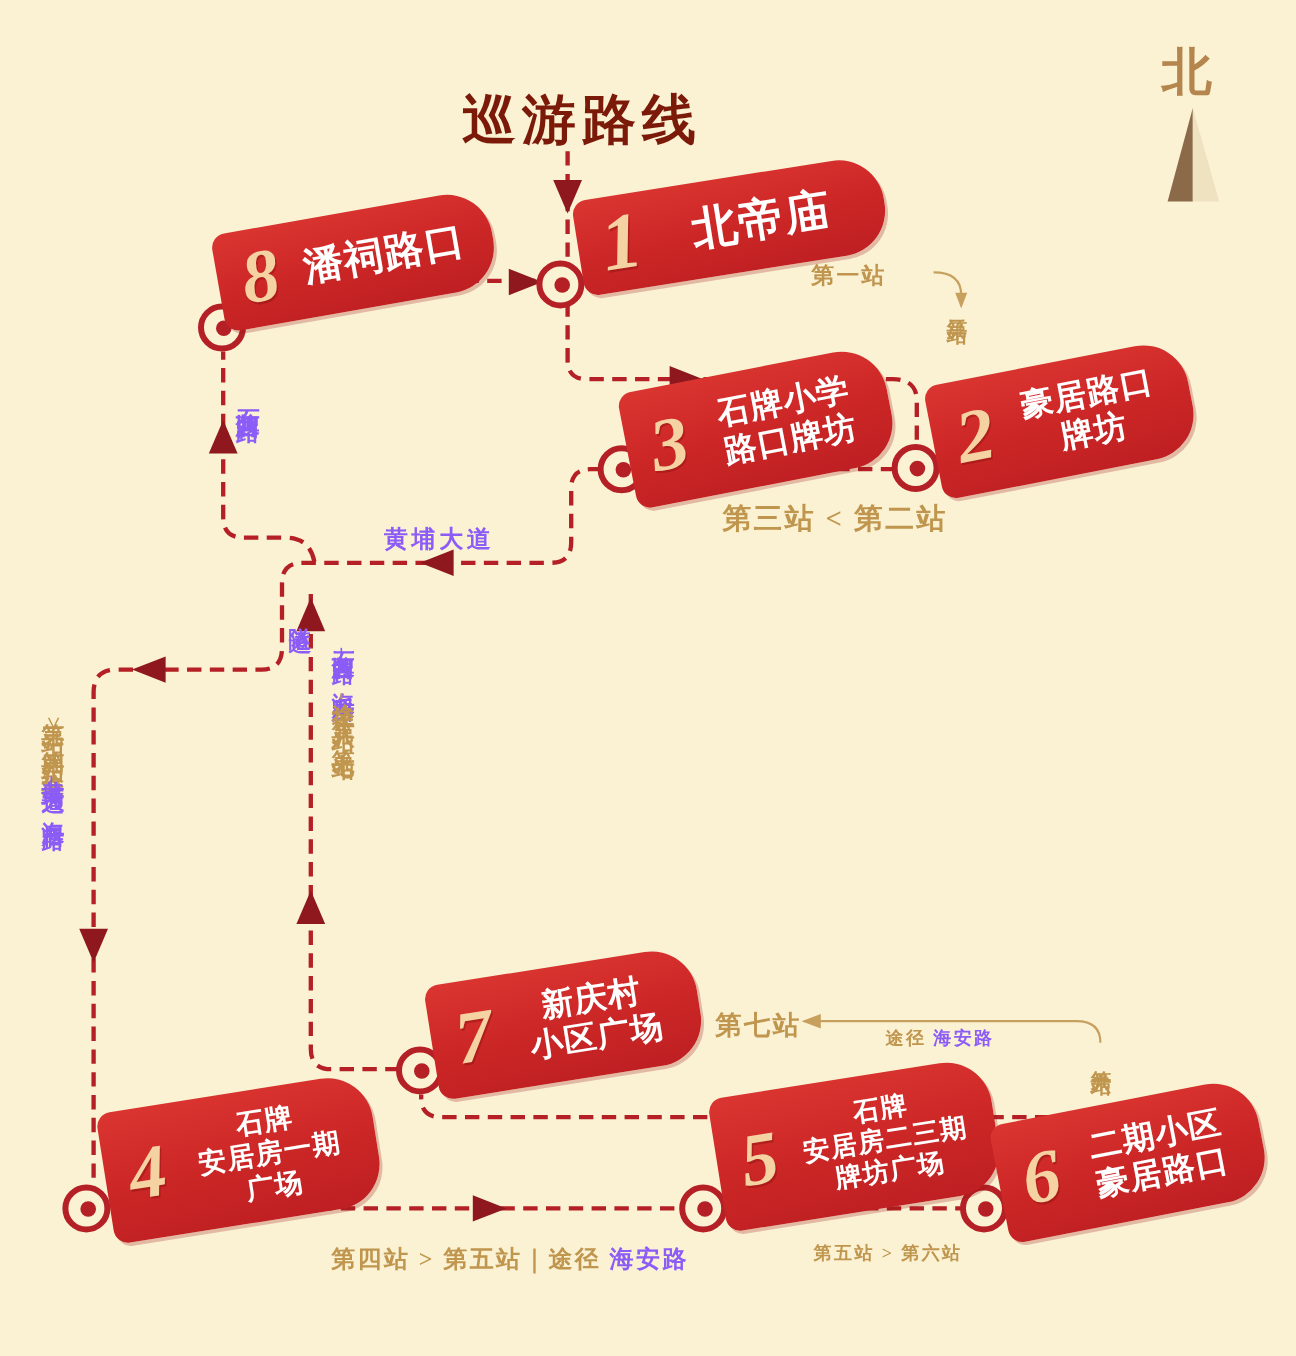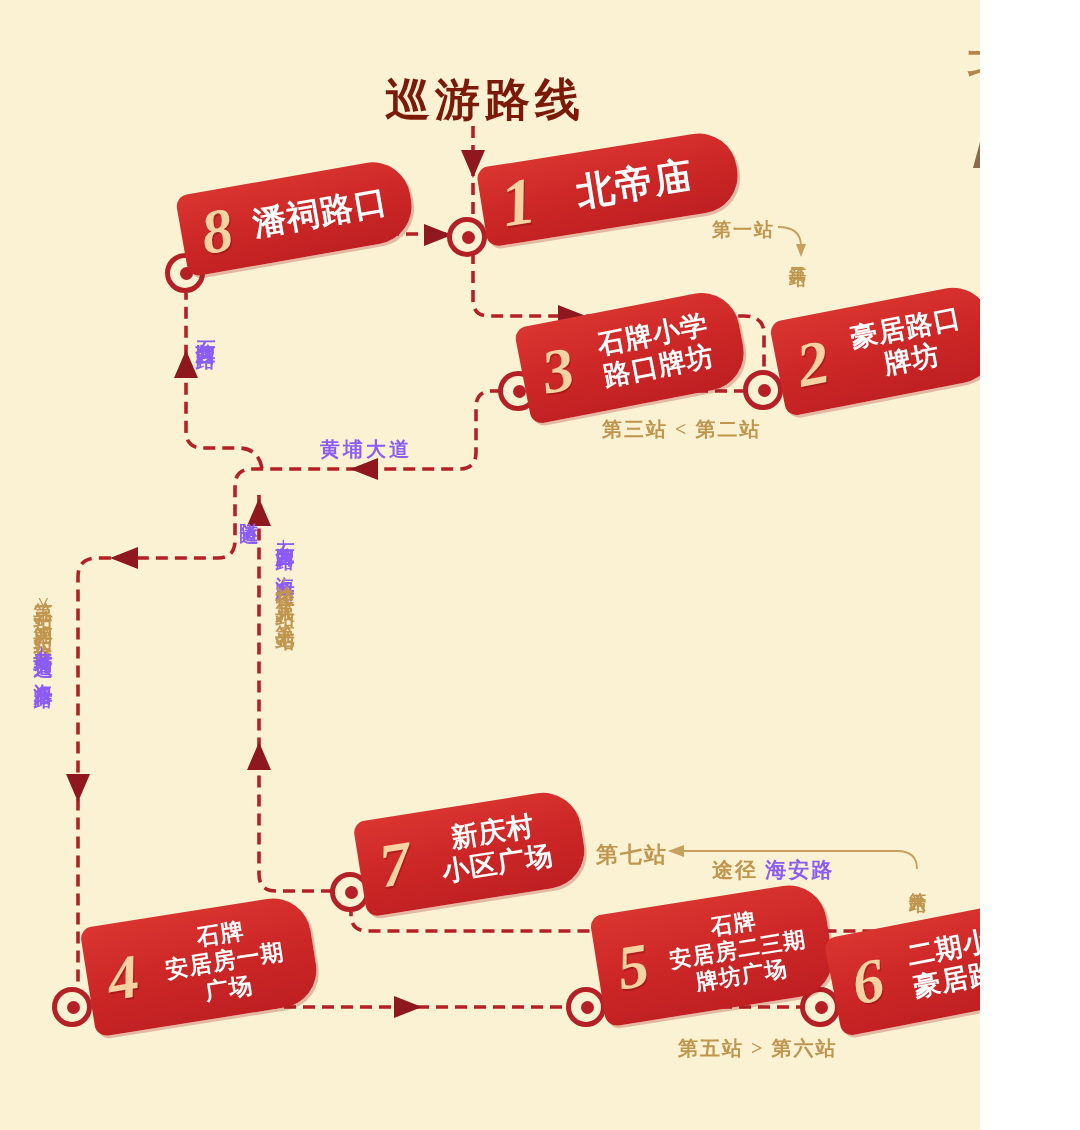--- a/index.html
+++ b/index.html
@@ -1,17 +1,17 @@
 <!DOCTYPE html>
 <html><head>
 <meta charset="utf-8">
 <style>
   html,body{margin:0;padding:0;}
   body{font-family:"Liberation Serif","DejaVu Serif",serif;}
-  #stage{position:relative;width:980px;height:1130px;background:#FBF2D4;overflow:hidden;}
+  #stage{position:relative;width:1080px;height:1130px;background:#FBF2D4;overflow:hidden;}
   #routes{position:absolute;left:0;top:0;z-index:1;}
   .circle{position:absolute;z-index:2;width:30px;height:30px;border:5px solid #B42025;border-radius:50%;background:#FBF2D4;box-sizing:content-box;}
   .circle .dot{position:absolute;left:10px;top:9px;width:13px;height:13px;border-radius:50%;background:#B42025;}
   .banner{position:absolute;z-index:3;background:linear-gradient(175deg,#DA3530 0%,#CB2626 55%,#BE1F22 100%);
     border-radius:12px 38px 38px 12px;display:flex;align-items:center;gap:12px;padding-left:20px;
     box-sizing:border-box;transform-origin:left center;box-shadow:2px 3px 0 rgba(150,20,20,.25);}
   .banner .num{color:#F4D2A2;font-weight:bold;font-style:italic;font-size:62px;line-height:1;flex:0 0 auto;text-shadow:1px 2px 0 rgba(120,10,10,.35);}
   .banner .lines{color:#FFFFFF;font-weight:bold;text-align:center;flex:1 1 auto;padding-right:14px;}
   .banner .line{display:block;line-height:1.18;letter-spacing:1px;}
   .banner .line:empty{display:none;}
@@ -164,24 +164,28 @@
   <div class="lbl dark" style="left:320px;top:436px;font-size:20px;letter-spacing:3px;">黄埔大道</div>
 
   <div class="lbl vert" style="left:272px;top:528px;font-size:19px;">
     <span class="dark">石牌西路—海乐路</span><span class="tan">途径-第八站&lt;第七站</span>
   </div>
 
   <div class="lbl vert" style="left:30px;top:588px;font-size:19px;">
     <span class="tan">第三站&gt;第四站-途径</span><span class="dark">黄埔大道—海居路</span>
   </div>
 
-  <div class="lbl tan" style="left:712px;top:217px;font-size:19px;letter-spacing:2px;">第一站</div>
+  <div class="lbl tan" style="left:676px;top:217px;font-size:19px;letter-spacing:2px;">第一站</div>
   <div class="lbl tan vert" style="left:786px;top:252px;font-size:17px;letter-spacing:2px;">第二站</div>
-  <div class="lbl tan" style="left:602px;top:416px;font-size:20px;letter-spacing:2px;">第三站 &lt; 第二站</div>
+  <div class="lbl tan" style="left:602px;top:416px;font-size:24px;letter-spacing:2px;">第三站 &lt; 第二站</div>
   <div class="lbl tan" style="left:596px;top:840px;font-size:22px;letter-spacing:2px;">第七站</div>
-  <div class="lbl" style="left:712px;top:856px;font-size:21px;letter-spacing:2px;text-align:center;">
+  <div class="lbl" style="left:738px;top:856px;font-size:15px;letter-spacing:2px;text-align:center;">
     <span class="tan">途径</span>
     <span class="dark">海安路</span>
   </div>
   <div class="lbl tan vert" style="left:906px;top:878px;font-size:17px;letter-spacing:2px;">第六站</div>
-  <div class="lbl tan" style="left:678px;top:1035px;font-size:20px;letter-spacing:2px;">第五站 &gt; 第六站</div>
+  <div class="lbl" style="left:276px;top:1036px;font-size:20px;letter-spacing:2px;">
+    <span class="tan">第四站 &gt; 第五站｜途径</span>
+    <span class="dark">海安路</span>
+  </div>
+  <div class="lbl tan" style="left:678px;top:1035px;font-size:15px;letter-spacing:2px;">第五站 &gt; 第六站</div>
 
 </div>
 
 </body></html>

